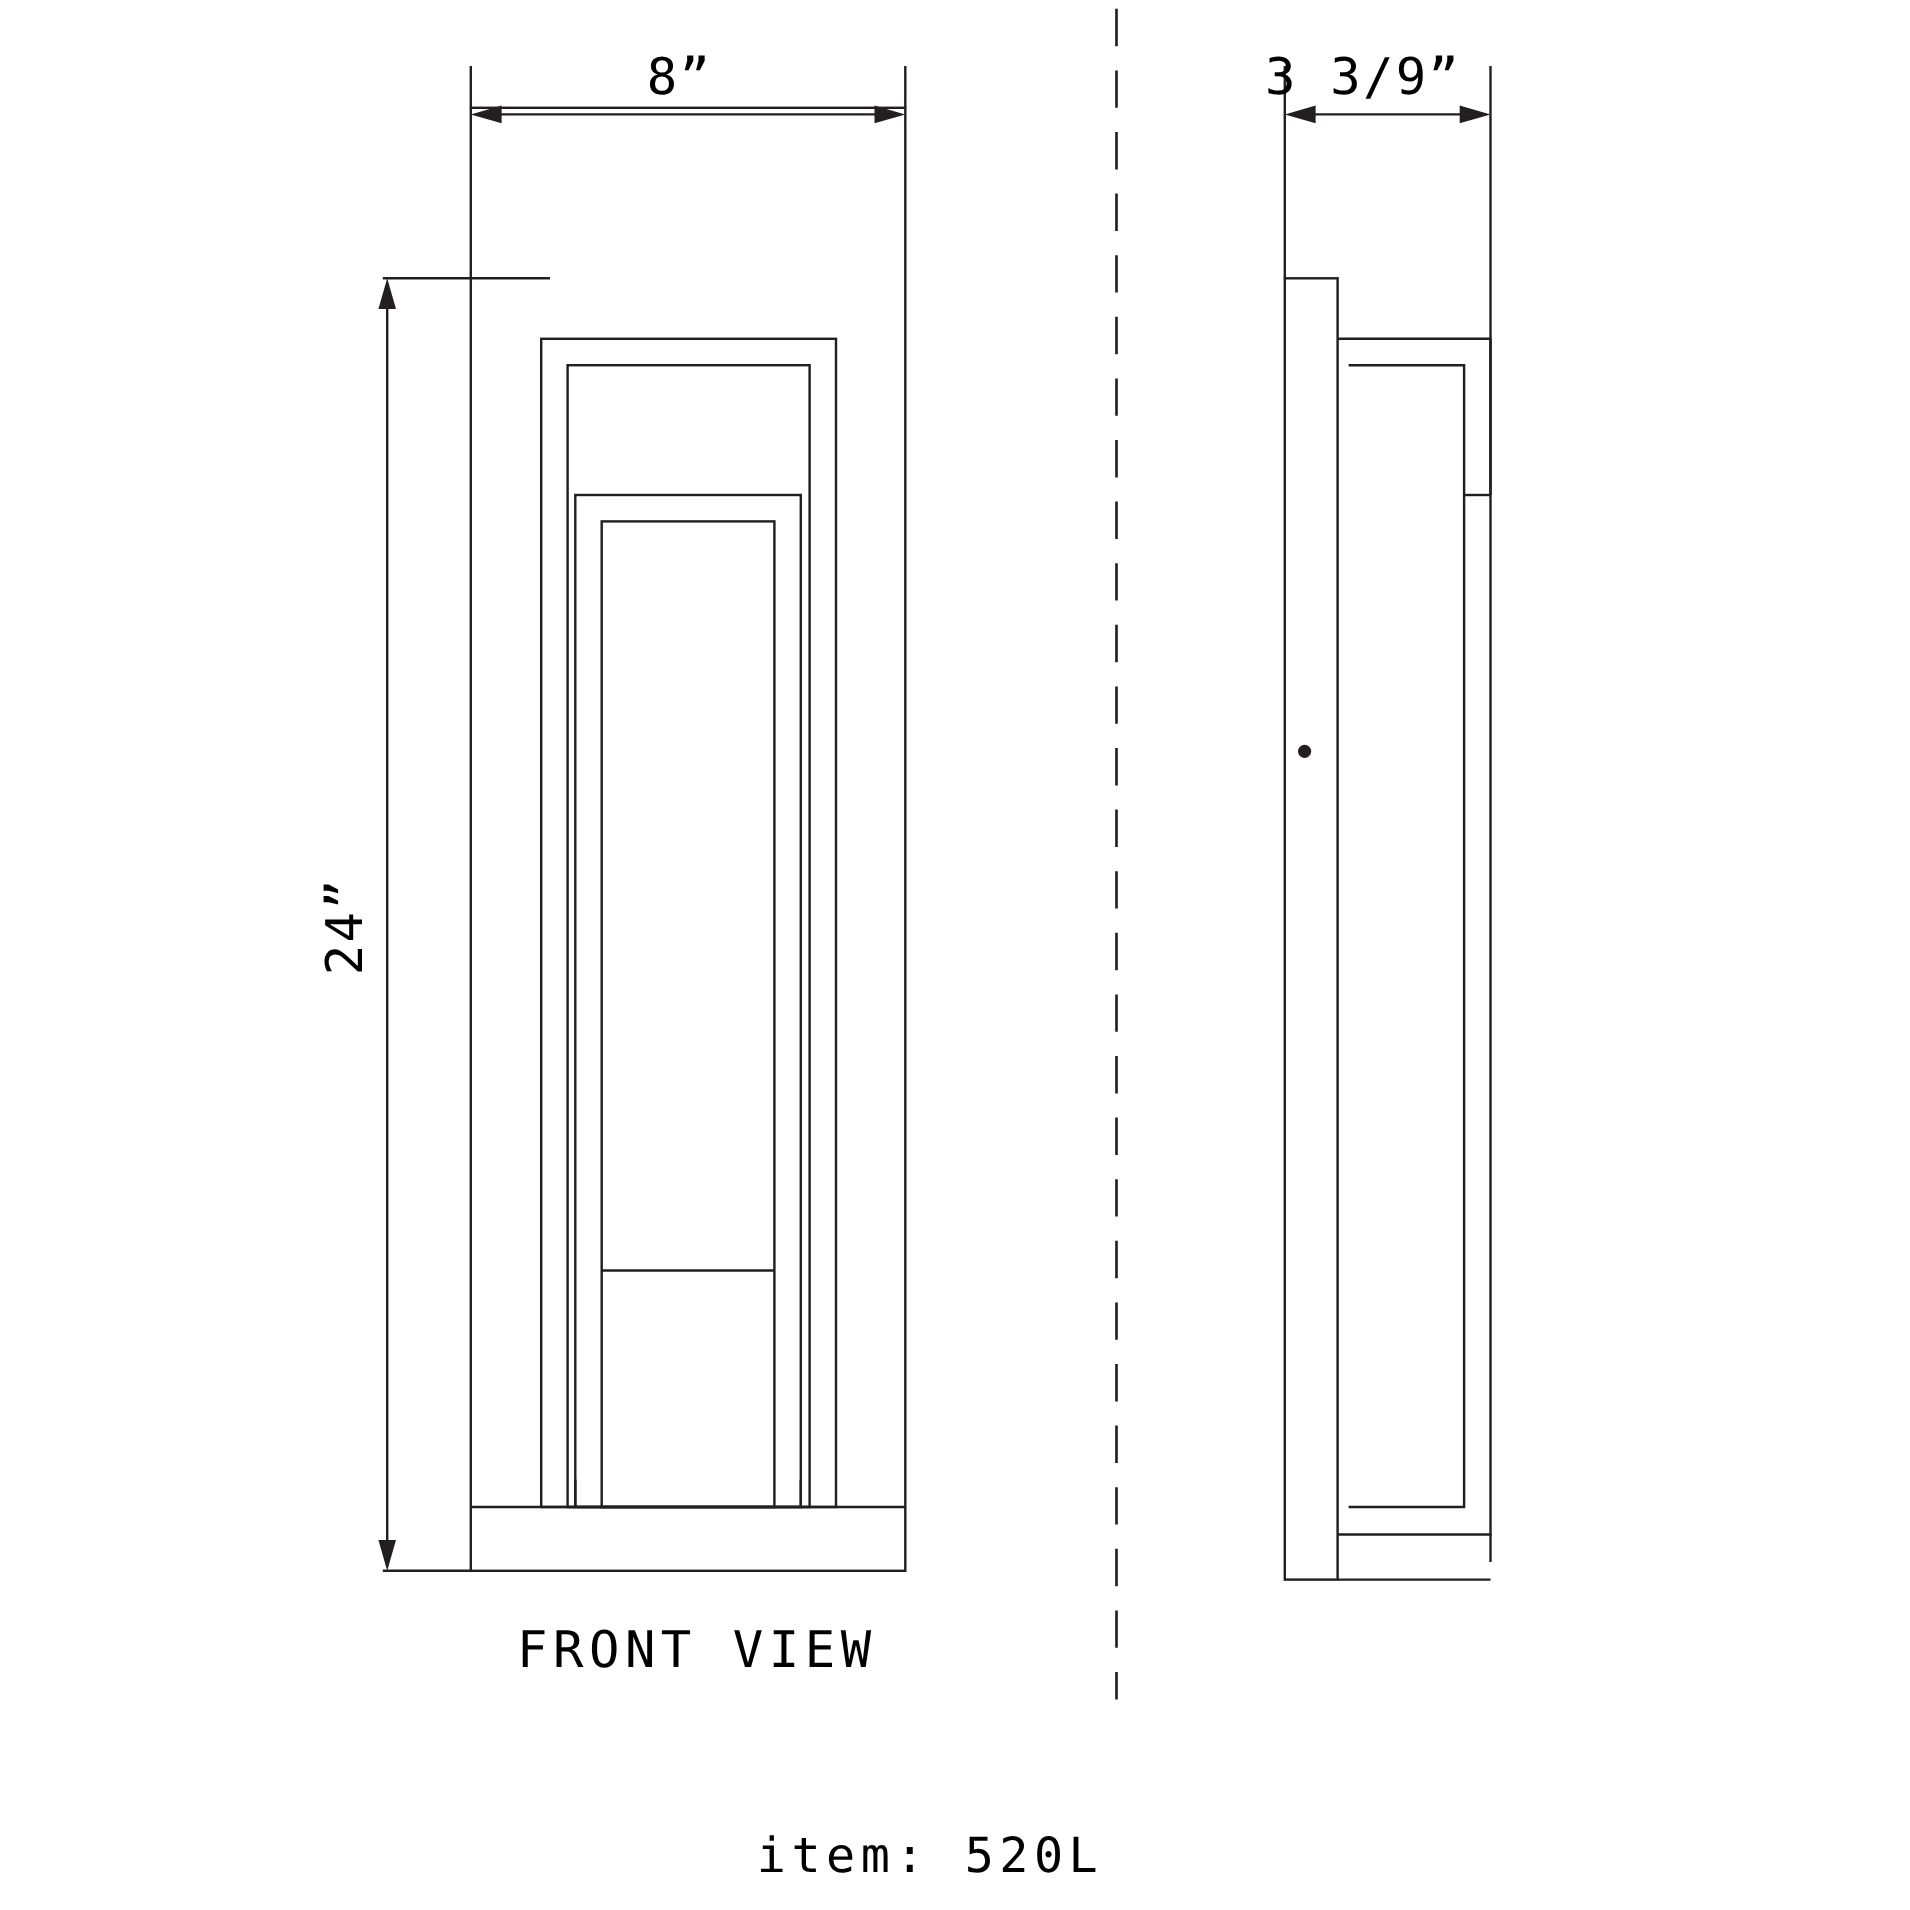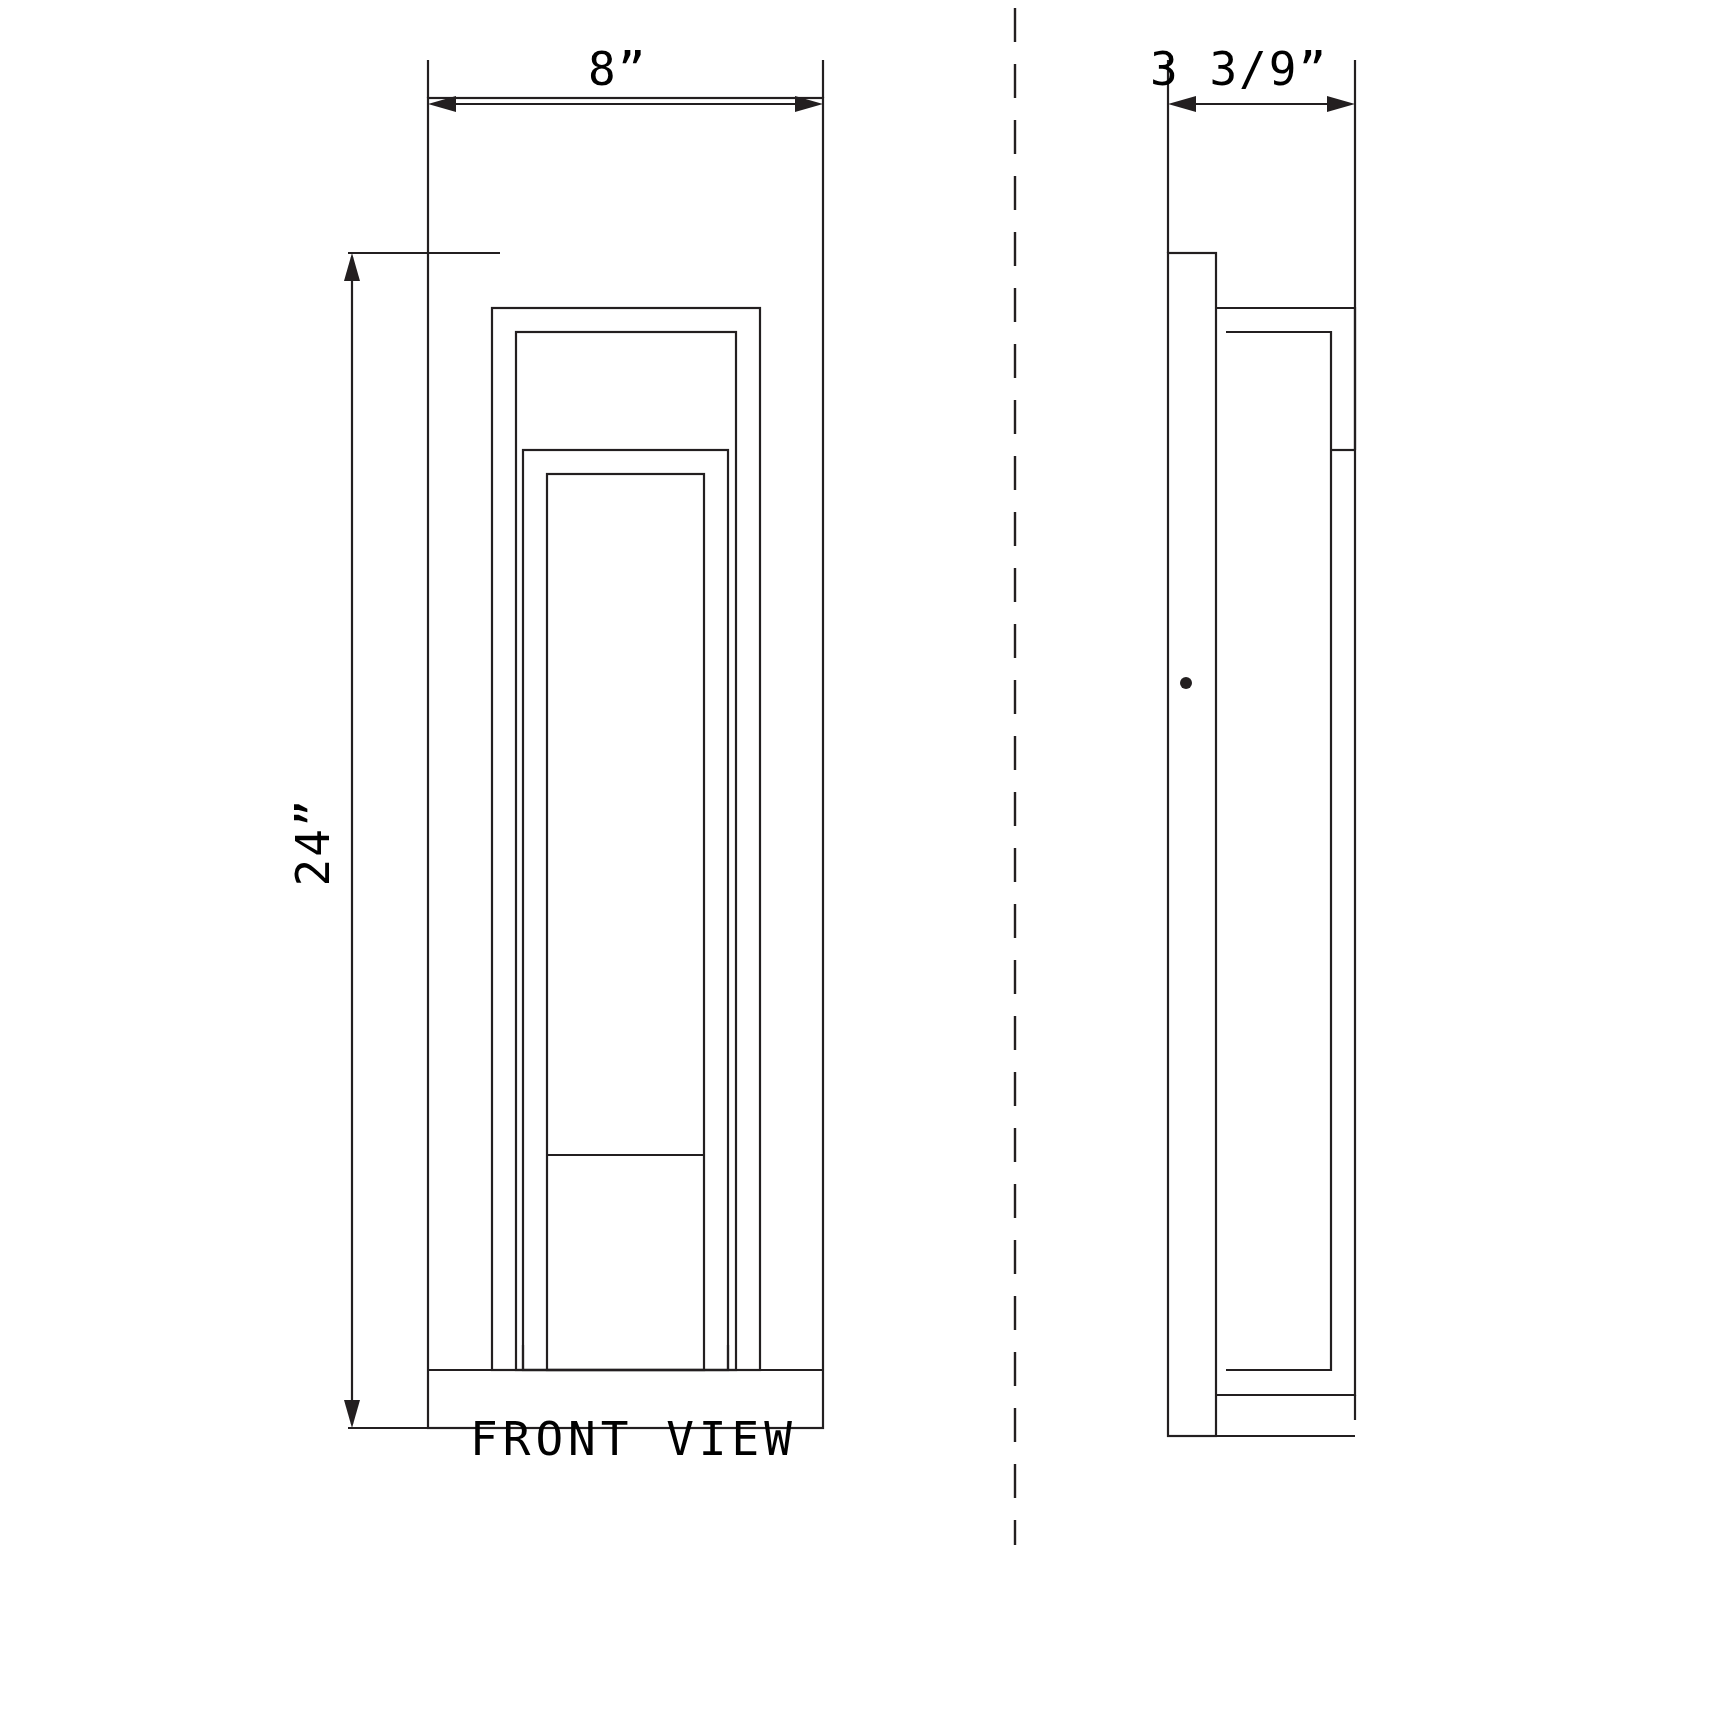--- a/index.html
+++ b/index.html
@@ -104,17 +104,18 @@
       <path d="M 1355 104 L 1327 96 L 1327 112 Z" fill="#231f20" stroke="none"></path>
     </g>
   </svg>
 
   <div class="label dim-text" style="left:588px; top:42px;">8”</div>
 
   <div class="label dim-text vertical-dim" style="left:243px; top:815px; width:140px; text-align:center;">24”</div>
 
   <div class="label dim-text" style="left:1150px; top:42px;">3 3/9”</div>
 
-  <div class="label view-title" style="left:470px; top:1412px;">FRONT VIEW</div>
+  <div class="label view-title" style="left:470px; top:1472px;">FRONT VIEW</div>
 
 
+  <div class="label item-label" style="left:688px; top:1662px;">item: 520L</div>
 
 </div>
 
 </body></html>

